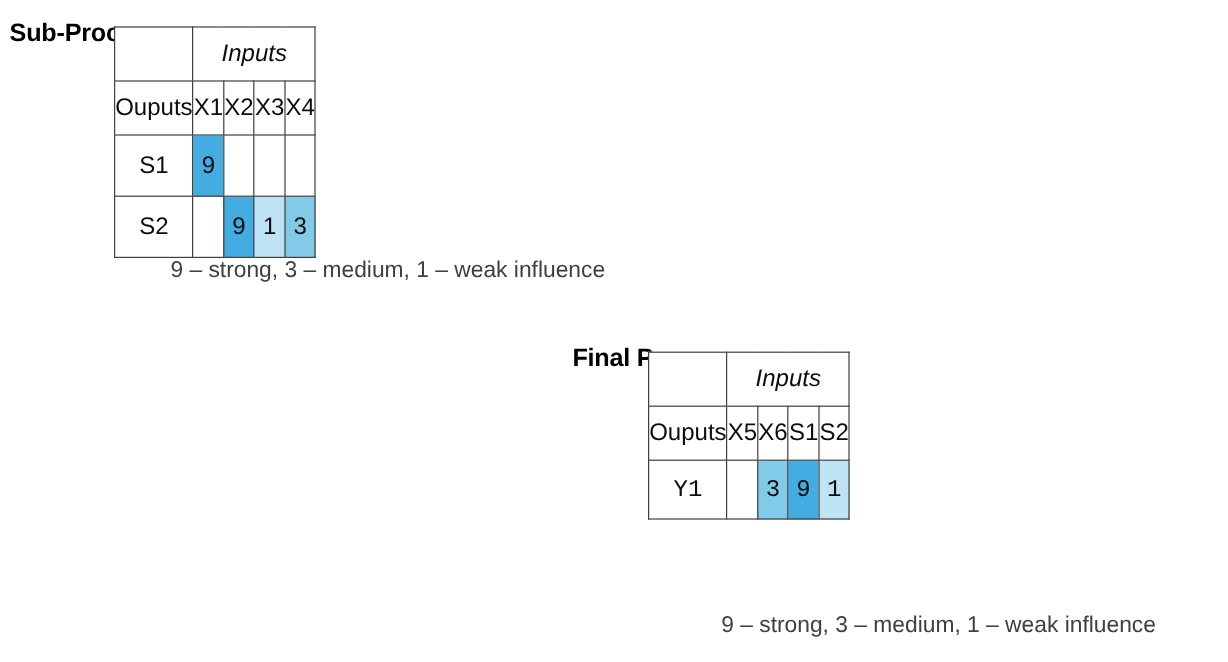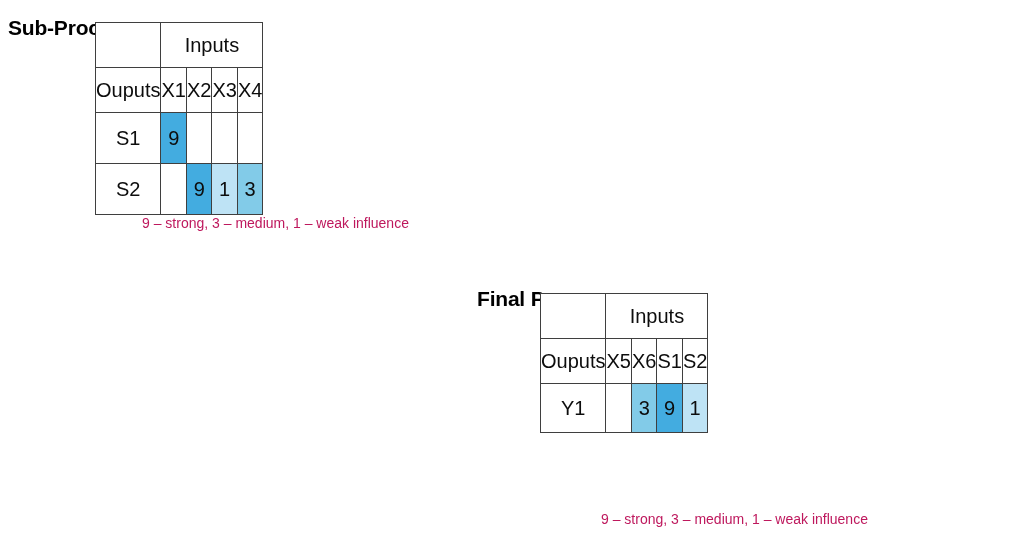--- a/index.html
+++ b/index.html
@@ -36,60 +36,61 @@
     background:#ffffff;
   }
   td.corner-blank, th.corner-blank{
     border:none;
     background:transparent;
   }
   th.inputs-head{
     font-weight:normal;
     font-size:20px;
     height:38px;
+    font-style:italic;
   }
   th.col-head{
     font-weight:bold;
     font-size:20px;
     height:38px;
   }
   td.out-head{
     font-weight:normal;
     font-size:20px;
   }
   td.row-head{
     font-weight:bold;
     font-size:20px;
   }
   td.cell{font-size:20px;}
   .caption{
     position:absolute;
-    font-size:14px;
-    color:#be185d;
+    font-size:19px;
+    color:#404040;
     white-space:nowrap;
     font-family:"Liberation Sans", sans-serif;
   }
 
   
   #sub-process-block{left:0px;top:8px;}
   #sub-process-block .title{left:8px;top:8px;}
   #sub-process-block table.matrix{position:absolute;left:95px;top:14px;}
   #sub-process-block .col-out{width:102px;}
   #sub-process-block .col-x{width:86px;}
   #sub-process-block tr.body-row td{height:50px;}
   #sub-process-block tr.head-row td,#sub-process-block tr.head-row th{height:44px;}
   #sub-process-block .caption{left:142px;top:207px;}
 
   
   #final-process-block{left:0px;top:281px;}
   #final-process-block .title{left:477px;top:6px;}
   #final-process-block table.matrix{position:absolute;left:540px;top:12px;}
   #final-process-block .col-out{width:113px;}
   #final-process-block .col-x{width:85px;}
-  #final-process-block tr.body-row td{height:48px;}
+  #final-process-block tr.body-row td{height:48px;font-family:Liberation Mono, monospace;}
   #final-process-block tr.head-row td,#final-process-block tr.head-row th{height:44px;}
   #final-process-block .caption{left:601px;top:230px;}
 </style>
 </head>
 <body>
 
 <div class="matrix-block" id="sub-process-block">
   <div class="title">Sub-Process:</div>
 
   <table class="matrix">

